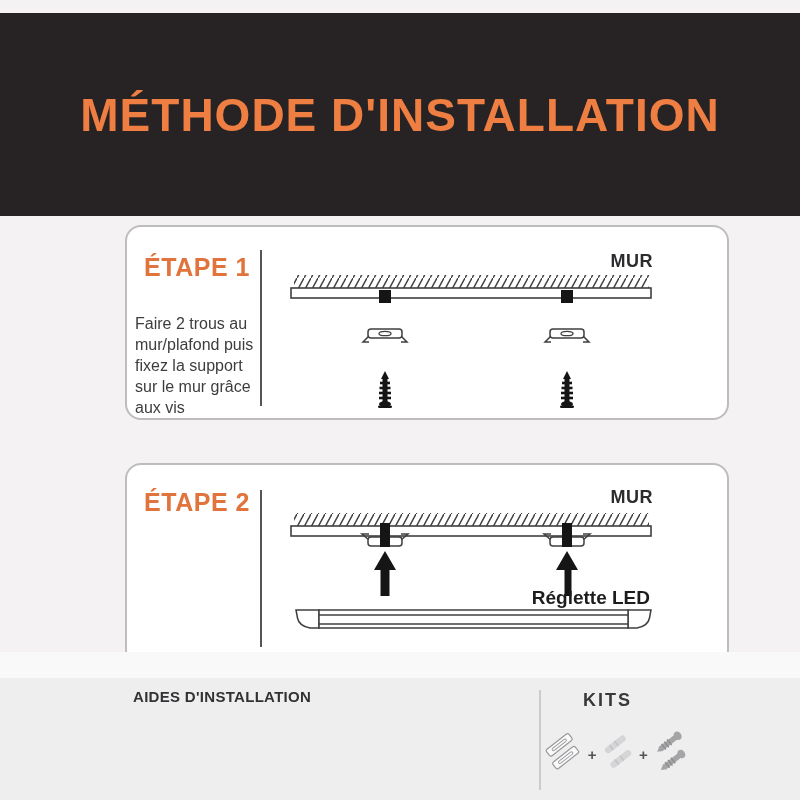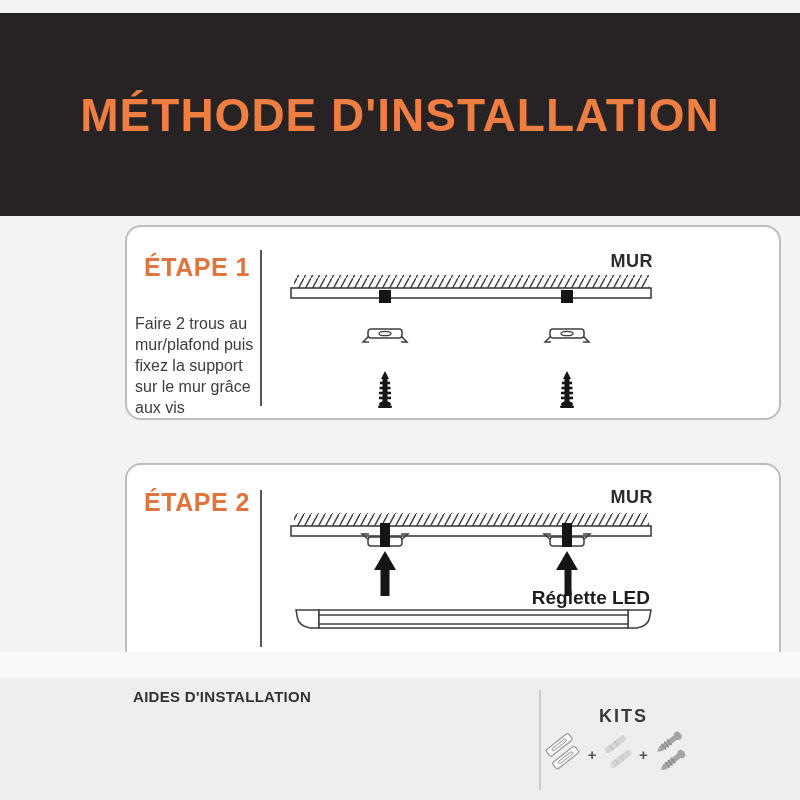--- a/index.html
+++ b/index.html
@@ -12,21 +12,21 @@
   .banner{
     position:absolute;left:0;top:13px;width:800px;height:203px;
     background:#272324;display:flex;align-items:center;justify-content:center;
   }
   .banner h1{
     margin:0;color:#ee7e41;font-size:46px;font-weight:bold;letter-spacing:1px;
     white-space:nowrap;
   }
   
   .card{
-    position:absolute;left:125px;width:656px;background:#ffffff;
+    position:absolute;left:125px;width:604px;background:#ffffff;
     border:2px solid #bebcbd;border-radius:16px;box-sizing:border-box;
   }
   .card1{top:225px;height:195px;}
   .card2{top:463px;height:203px;}
   .step-col{position:absolute;left:8px;top:0;width:124px;}
   .step-col h2{
     margin:0;color:#e0743c;font-size:25px;font-weight:bold;
     text-align:center;letter-spacing:.5px;white-space:nowrap;
   }
   .card1 .step-col{top:26px;}
@@ -49,21 +49,21 @@
     position:absolute;left:0;top:678px;width:800px;height:122px;background:#efeeef;
   }
   .footer h3{
     position:absolute;left:133px;top:10px;margin:0;
     color:#323234;font-size:15px;font-weight:bold;letter-spacing:.3px;white-space:nowrap;
   }
   .tips{position:absolute;left:132px;top:40px;width:404px;}
   .tips p{margin:0;color:#4b4a4c;font-size:15px;line-height:1.22;}
   .kits-rule{position:absolute;left:539px;top:12px;width:2px;height:100px;background:#cbcacc;}
   .footer h4{
-    position:absolute;left:583px;top:12px;margin:16px;
+    position:absolute;left:583px;top:12px;margin:0;
     color:#39383a;font-size:18px;font-weight:bold;letter-spacing:2px;
   }
   .kits-row{
     position:absolute;left:541px;top:44px;width:150px;height:64px;
     display:flex;align-items:center;gap:3px;
   }
   .plus{color:#545356;font-size:15px;font-weight:bold;line-height:1;}
 </style>
 </head>
 <body>

